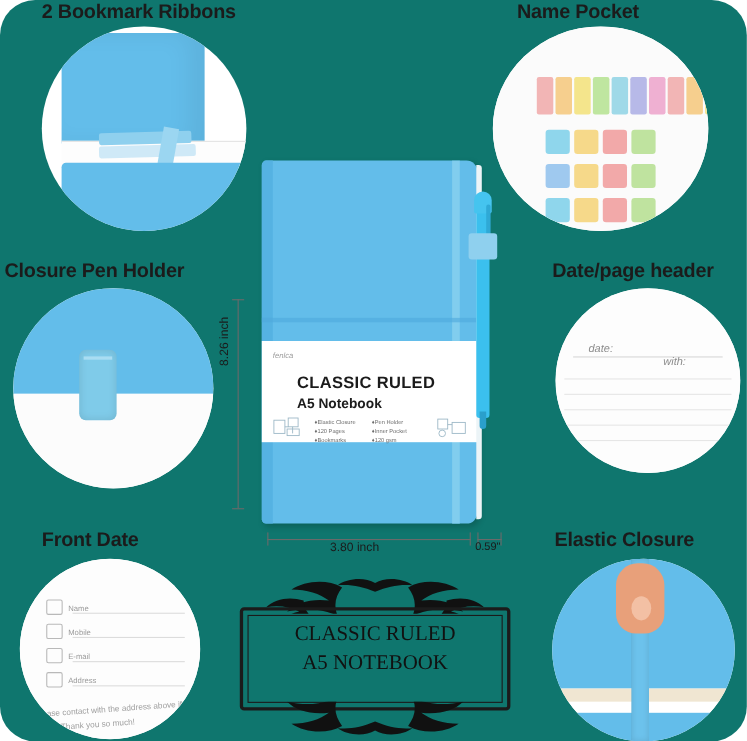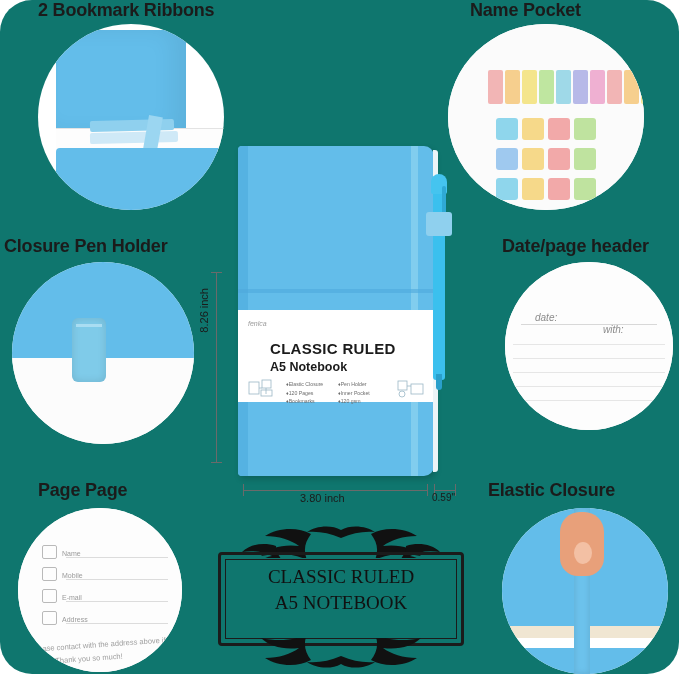--- a/index.html
+++ b/index.html
@@ -182,22 +182,22 @@
 </style>
 </head>
 <body>
 
 <div id="root">
 
   <div class="label" style="left:38px; top:0px;">2 Bookmark Ribbons</div>
   <div class="label" style="left:470px; top:0px;">Name Pocket</div>
   <div class="label" style="left:4px; top:236px;">Closure Pen Holder</div>
   <div class="label" style="left:502px; top:236px;">Date/page header</div>
-  <div class="label" style="left:38px; top:480px;">Page Page</div>
-  <div class="label" style="left:488px; top:480px;">Elastic Closure</div>
+  <div class="label" style="left:38px; top:480px;">Front Date</div>
+  <div class="label" style="left:504px; top:480px;">Elastic Closure</div>
 
   <div class="bubble" id="bubble-ribbons">
     <div class="blue-block"></div>
     <div class="page-white"></div>
     <div class="ribbon-a"></div>
     <div class="ribbon-b"></div>
     <div class="ribbon-tail"></div>
     <div class="blue-lower"></div>
   </div>
 

